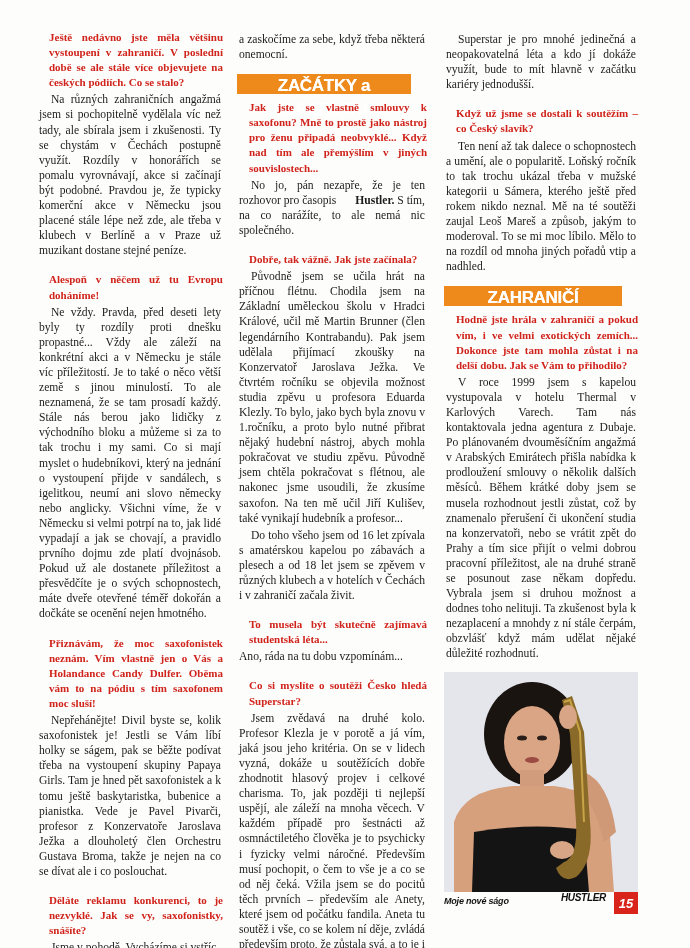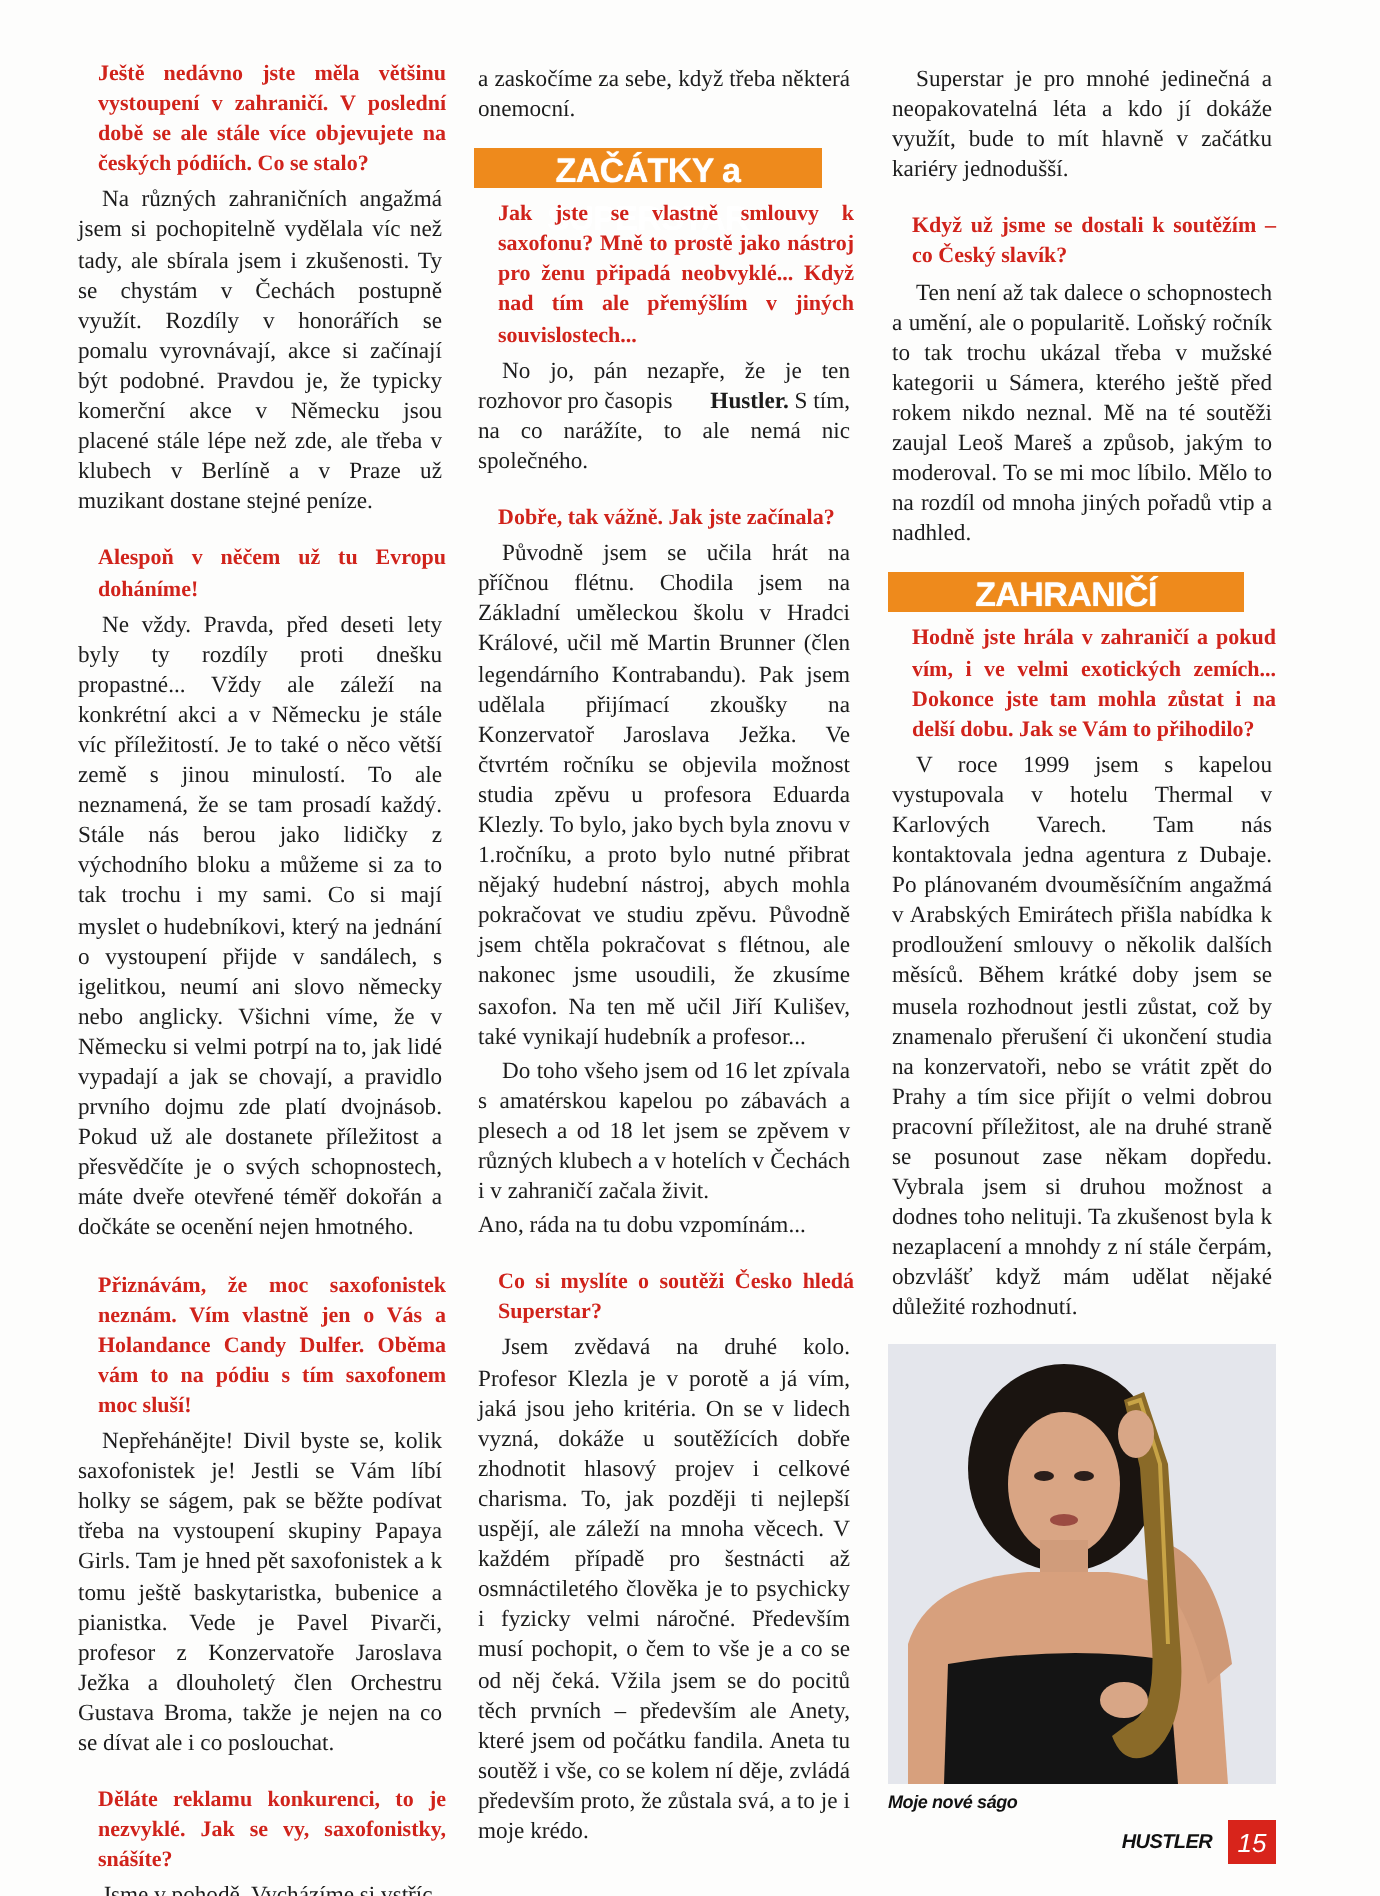--- a/index.html
+++ b/index.html
@@ -41,30 +41,30 @@
     overflow: hidden;
   }
   .photo svg { display: block; }
   .caption {
     font-family: "Liberation Sans", "DejaVu Sans", sans-serif;
     font-weight: bold; font-style: italic; font-size: 9px; color: #111;
     margin-top: 4px; letter-spacing: -0.2px;
   }
 
   .footer {
-    position: absolute; right: 52px; bottom: 16px; display: flex; align-items: center; gap: 8px;
+    position: absolute; right: 52px; bottom: 34px; display: flex; align-items: flex-start; gap: 8px;
   }
   .footer .brand {
     font-family: "Liberation Sans", "DejaVu Sans", sans-serif;
     font-weight: bold; font-style: italic; font-size: 10px; color: #111; letter-spacing: -0.3px;
   }
   .footer .pagenum {
     background: #d8241b; color: #fff; width: 24px; height: 22px;
     font-family: "Liberation Sans", "DejaVu Sans", sans-serif;
-    font-weight: normal; font-style: italic; font-size: 13px;
+    font-weight: bold; font-style: italic; font-size: 13px;
     display: flex; align-items: center; justify-content: center;
   }
 </style>
 </head>
 <body>
 
 <div class="page">
 
   <div class="col col1">
     <div class="question first">Ještě nedávno jste měla většinu vystoupení v zahraničí. V poslední době se ale stále více objevujete na českých pódiích. Co se stalo?</div>
@@ -85,20 +85,21 @@
 
     <div class="section-header">ZAČÁTKY a SUPERSTAR</div>
 
     <div class="question first">Jak jste se vlastně smlouvy k saxofonu? Mně to prostě jako nástroj pro ženu připadá neobvyklé... Když nad tím ale přemýšlím v jiných souvislostech...</div>
     <p class="answer"><span>No jo, pán nezapře, že je ten rozhovor pro časopis </span><span class="bold-inline">Hustler.</span><span> S tím, na co narážíte, to ale nemá nic společného.</span></p>
 
     <div class="question">Dobře, tak vážně. Jak jste začínala?</div>
     <p class="answer">Původně jsem se učila hrát na příčnou flétnu. Chodila jsem na Základní uměleckou školu v Hradci Králové, učil mě Martin Brunner (člen legendárního Kontrabandu). Pak jsem udělala přijímací zkoušky na Konzervatoř Jaroslava Ježka. Ve čtvrtém ročníku se objevila možnost studia zpěvu u profesora Eduarda Klezly. To bylo, jako bych byla znovu v 1.ročníku, a proto bylo nutné přibrat nějaký hudební nástroj, abych mohla pokračovat ve studiu zpěvu. Původně jsem chtěla pokračovat s flétnou, ale nakonec jsme usoudili, že zkusíme saxofon. Na ten mě učil Jiří Kulišev, také vynikají hudebník a profesor...</p>
     <p class="answer">Do toho všeho jsem od 16 let zpívala s amatérskou kapelou po zábavách a plesech a od 18 let jsem se zpěvem v různých klubech a v hotelích v Čechách i v zahraničí začala živit.</p>
 
+    <div class="question">To musela být skutečně zajímavá studentská léta...</div>
     <p class="answer noindent">Ano, ráda na tu dobu vzpomínám...</p>
 
     <div class="question">Co si myslíte o soutěži Česko hledá Superstar?</div>
     <p class="answer">Jsem zvědavá na druhé kolo. Profesor Klezla je v porotě a já vím, jaká jsou jeho kritéria. On se v lidech vyzná, dokáže u soutěžících dobře zhodnotit hlasový projev i celkové charisma. To, jak později ti nejlepší uspějí, ale záleží na mnoha věcech. V každém případě pro šestnácti až osmnáctiletého člověka je to psychicky i fyzicky velmi náročné. Především musí pochopit, o čem to vše je a co se od něj čeká. Vžila jsem se do pocitů těch prvních – především ale Anety, které jsem od počátku fandila. Aneta tu soutěž i vše, co se kolem ní děje, zvládá především proto, že zůstala svá, a to je i moje krédo.</p>
   </div>
 
   <div class="col col3">
     <p class="answer">Superstar je pro mnohé jedinečná a neopakovatelná léta a kdo jí dokáže využít, bude to mít hlavně v začátku kariéry jednodušší.</p>
 
     <div class="question">Když už jsme se dostali k soutěžím – co Český slavík?</div>

